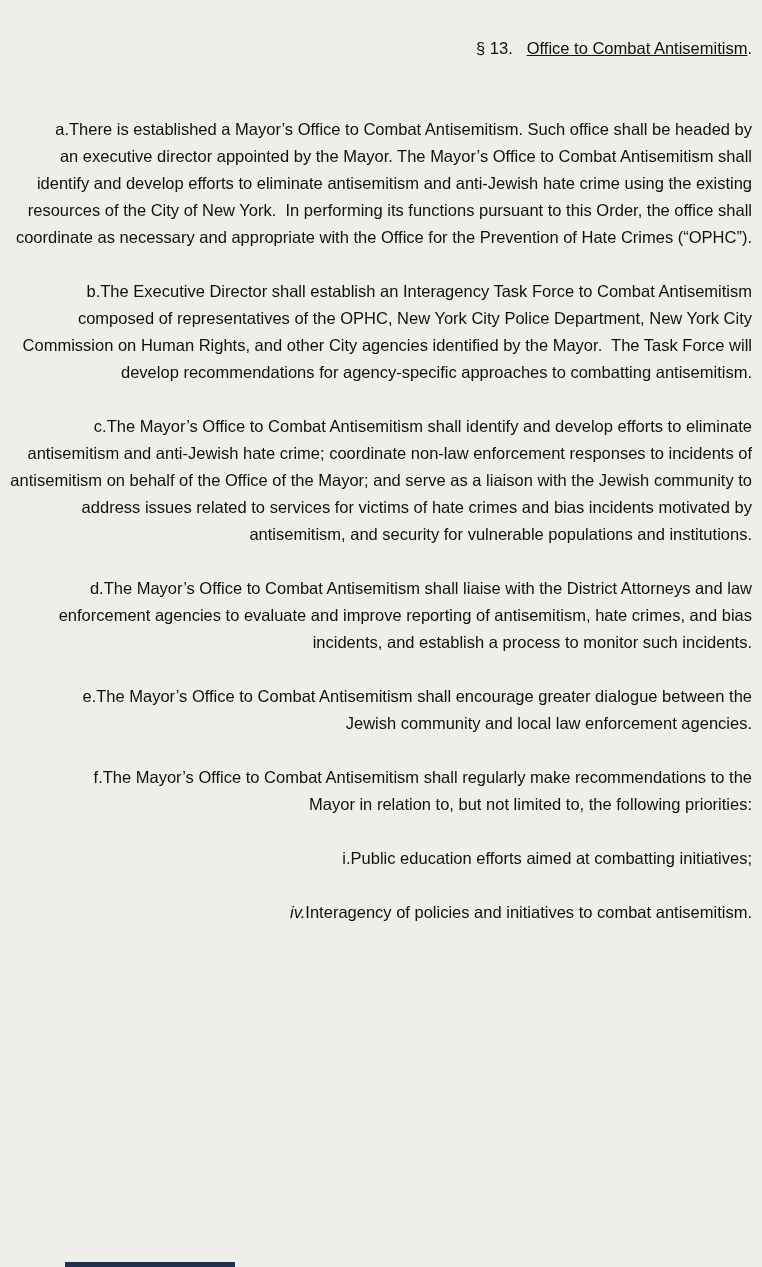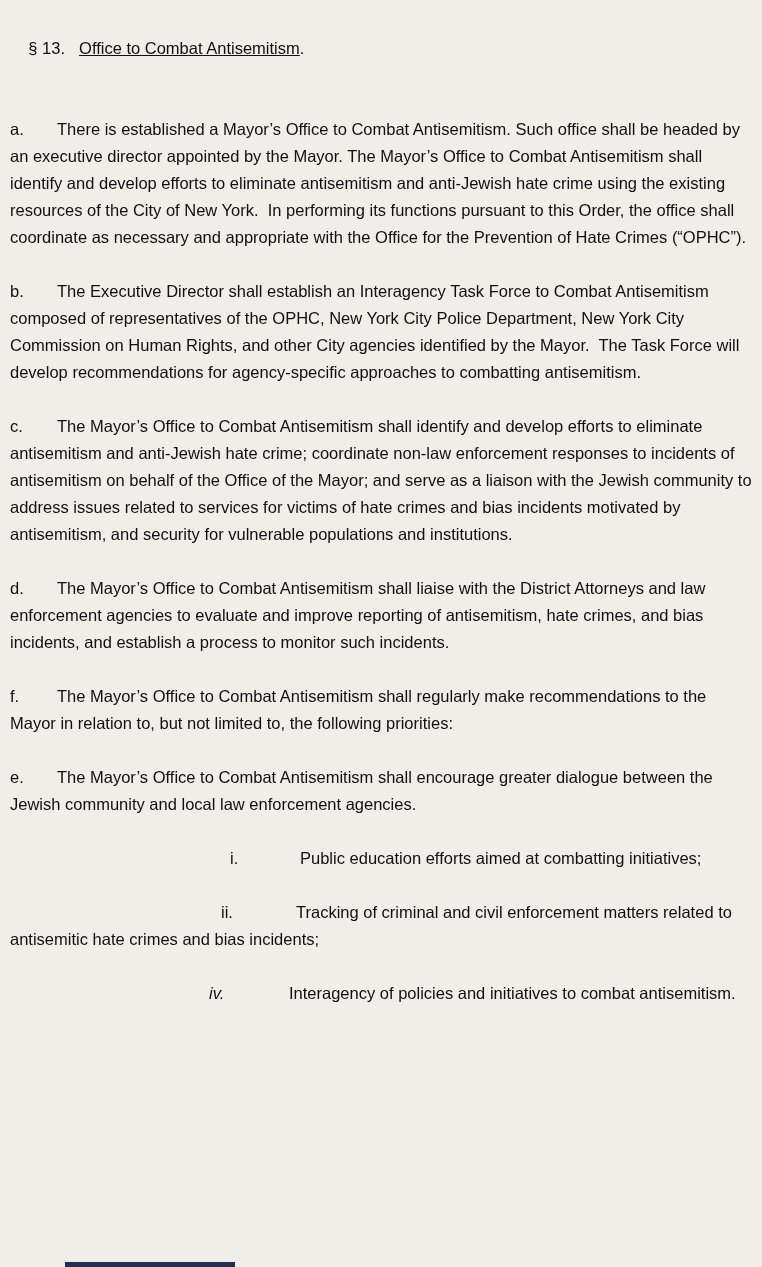--- a/index.html
+++ b/index.html
@@ -12,20 +12,21 @@
     background: #efeee8;
     font-family: "Liberation Sans", sans-serif;
     font-size: 16.5px;
     line-height: 27px;
     color: #101010;
     overflow: hidden;
     position: relative;
   }
   .page {
     padding: 8px 10px 0 10px;
+    text-align: right;
   }
   p.para, p.heading, p.sub {
     margin: 0 0 27px 0;
     white-space: pre-wrap;
   }
   .label {
     display: inline-block;
     width: 47px;
   }
   .u {
@@ -66,26 +67,25 @@
   </p>
 
   <p class="para"><span class="label">a.</span><span>There is established a Mayor’s Office to Combat Antisemitism. Such office shall be headed by an executive director appointed by the Mayor. The Mayor’s Office to Combat Antisemitism shall identify and develop efforts to eliminate antisemitism and anti-Jewish hate crime using the existing resources of the City of New York.  In performing its functions pursuant to this Order, the office shall coordinate as necessary and appropriate with the Office for the Prevention of Hate Crimes (“OPHC”).</span></p>
 
   <p class="para"><span class="label">b.</span><span>The Executive Director shall establish an Interagency Task Force to Combat Antisemitism composed of representatives of the OPHC, New York City Police Department, New York City Commission on Human Rights, and other City agencies identified by the Mayor.  The Task Force will develop recommendations for agency-specific approaches to combatting antisemitism.</span></p>
 
   <p class="para"><span class="label">c.</span><span>The Mayor’s Office to Combat Antisemitism shall identify and develop efforts to eliminate antisemitism and anti-Jewish hate crime; coordinate non-law enforcement responses to incidents of antisemitism on behalf of the Office of the Mayor; and serve as a liaison with the Jewish community to address issues related to services for victims of hate crimes and bias incidents motivated by antisemitism, and security for vulnerable populations and institutions.</span></p>
 
   <p class="para"><span class="label">d.</span><span>The Mayor’s Office to Combat Antisemitism shall liaise with the District Attorneys and law enforcement agencies to evaluate and improve reporting of antisemitism, hate crimes, and bias incidents, and establish a process to monitor such incidents.</span></p>
 
+  <p class="para"><span class="label">e.</span><span>The Mayor’s Office to Combat Antisemitism shall encourage greater dialogue between the Jewish community and local law enforcement agencies.</span></p>
+
   <p class="para"><span class="label">f.</span><span>The Mayor’s Office to Combat Antisemitism shall regularly make recommendations to the Mayor in relation to, but not limited to, the following priorities:</span></p>
-
-  <p class="para"><span class="label">e.</span><span>The Mayor’s Office to Combat Antisemitism shall encourage greater dialogue between the Jewish community and local law enforcement agencies.</span></p>
 
   <p class="sub sub-i"><span class="num">i.</span><span>Public education efforts aimed at combatting initiatives;</span></p>
 
-  <p class="sub sub-ii"><span class="num">ii.</span><span>Tracking of criminal and civil enforcement matters related to antisemitic hate crimes and bias incidents;</span></p>
 
 
   <p class="sub sub-iv"><span class="num">iv.</span><span>Interagency of policies and initiatives to combat antisemitism.</span></p>
 
 </div>
 
 <div class="cutoff-bar"></div>
 
 </body></html>

